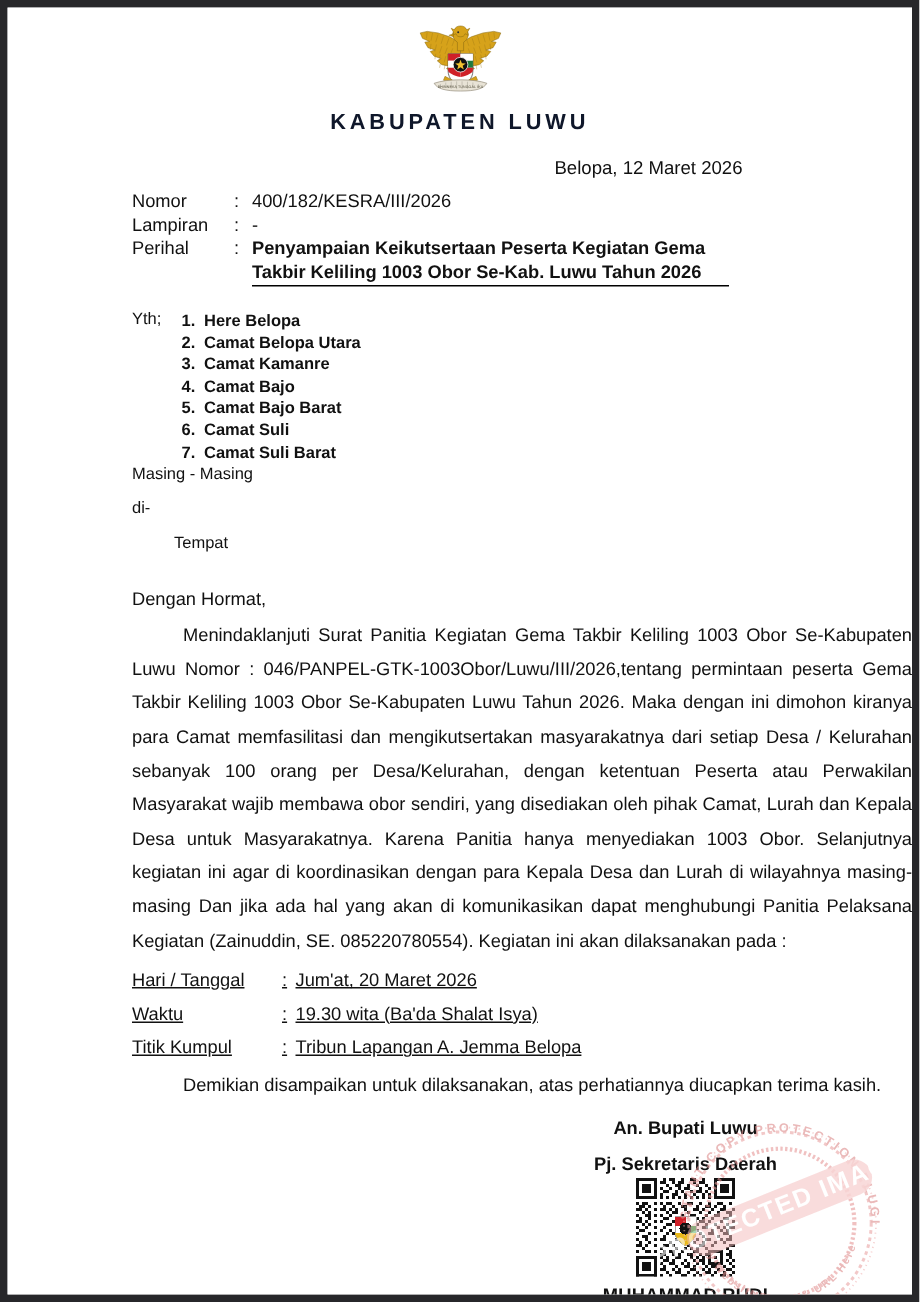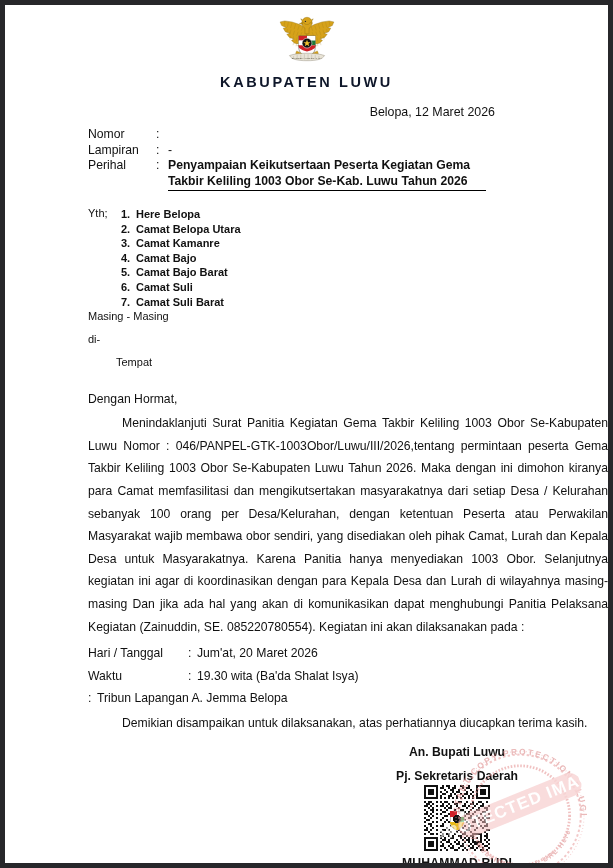--- a/index.html
+++ b/index.html
@@ -147,20 +147,21 @@
 
   
   .details {
     margin-top: 4px;
     font-size: 12.2px;
     color: #111111;
   }
   .detail-row {
     display: flex;
     line-height: 22.6px;
+    text-decoration: underline;
   }
   .detail-label {
     width: 100px;
     flex: 0 0 100px;
   }
   .detail-colon {
     width: 9px;
     flex: 0 0 9px;
   }
   .closing-par {
@@ -278,20 +279,21 @@
       </svg>
       <div class="org-title">KABUPATEN LUWU</div>
     </div>
 
     <div class="date-line">Belopa, 12 Maret 2026</div>
 
     <div class="meta">
       <div class="meta-row">
         <div class="meta-label">Nomor</div>
         <div class="meta-colon">:</div>
+        <div class="meta-value">400/182/KESRA/III/2026</div>
       </div>
       <div class="meta-row">
         <div class="meta-label">Lampiran</div>
         <div class="meta-colon">:</div>
         <div class="meta-value">-</div>
       </div>
       <div class="meta-row">
         <div class="meta-label">Perihal</div>
         <div class="meta-colon">:</div>
         <div class="meta-value subject">Penyampaian Keikutsertaan Peserta Kegiatan Gema Takbir Keliling 1003 Obor Se-Kab. Luwu Tahun 2026</div>
@@ -325,20 +327,21 @@
           <div class="detail-label">Hari / Tanggal</div>
           <div class="detail-colon">:</div>
           <div class="detail-value">Jum'at, 20 Maret 2026</div>
         </div>
         <div class="detail-row">
           <div class="detail-label">Waktu</div>
           <div class="detail-colon">:</div>
           <div class="detail-value">19.30 wita (Ba'da Shalat Isya)</div>
         </div>
         <div class="detail-row">
+          <div class="detail-label">Titik Kumpul</div>
           <div class="detail-colon">:</div>
           <div class="detail-value">Tribun Lapangan A. Jemma Belopa</div>
         </div>
       </div>
 
       <p class="closing-par">Demikian disampaikan untuk dilaksanakan, atas perhatiannya diucapkan terima kasih.</p>
     </div>
 
     <div class="signature">
       <div class="sig-line1">An. Bupati Luwu</div>

